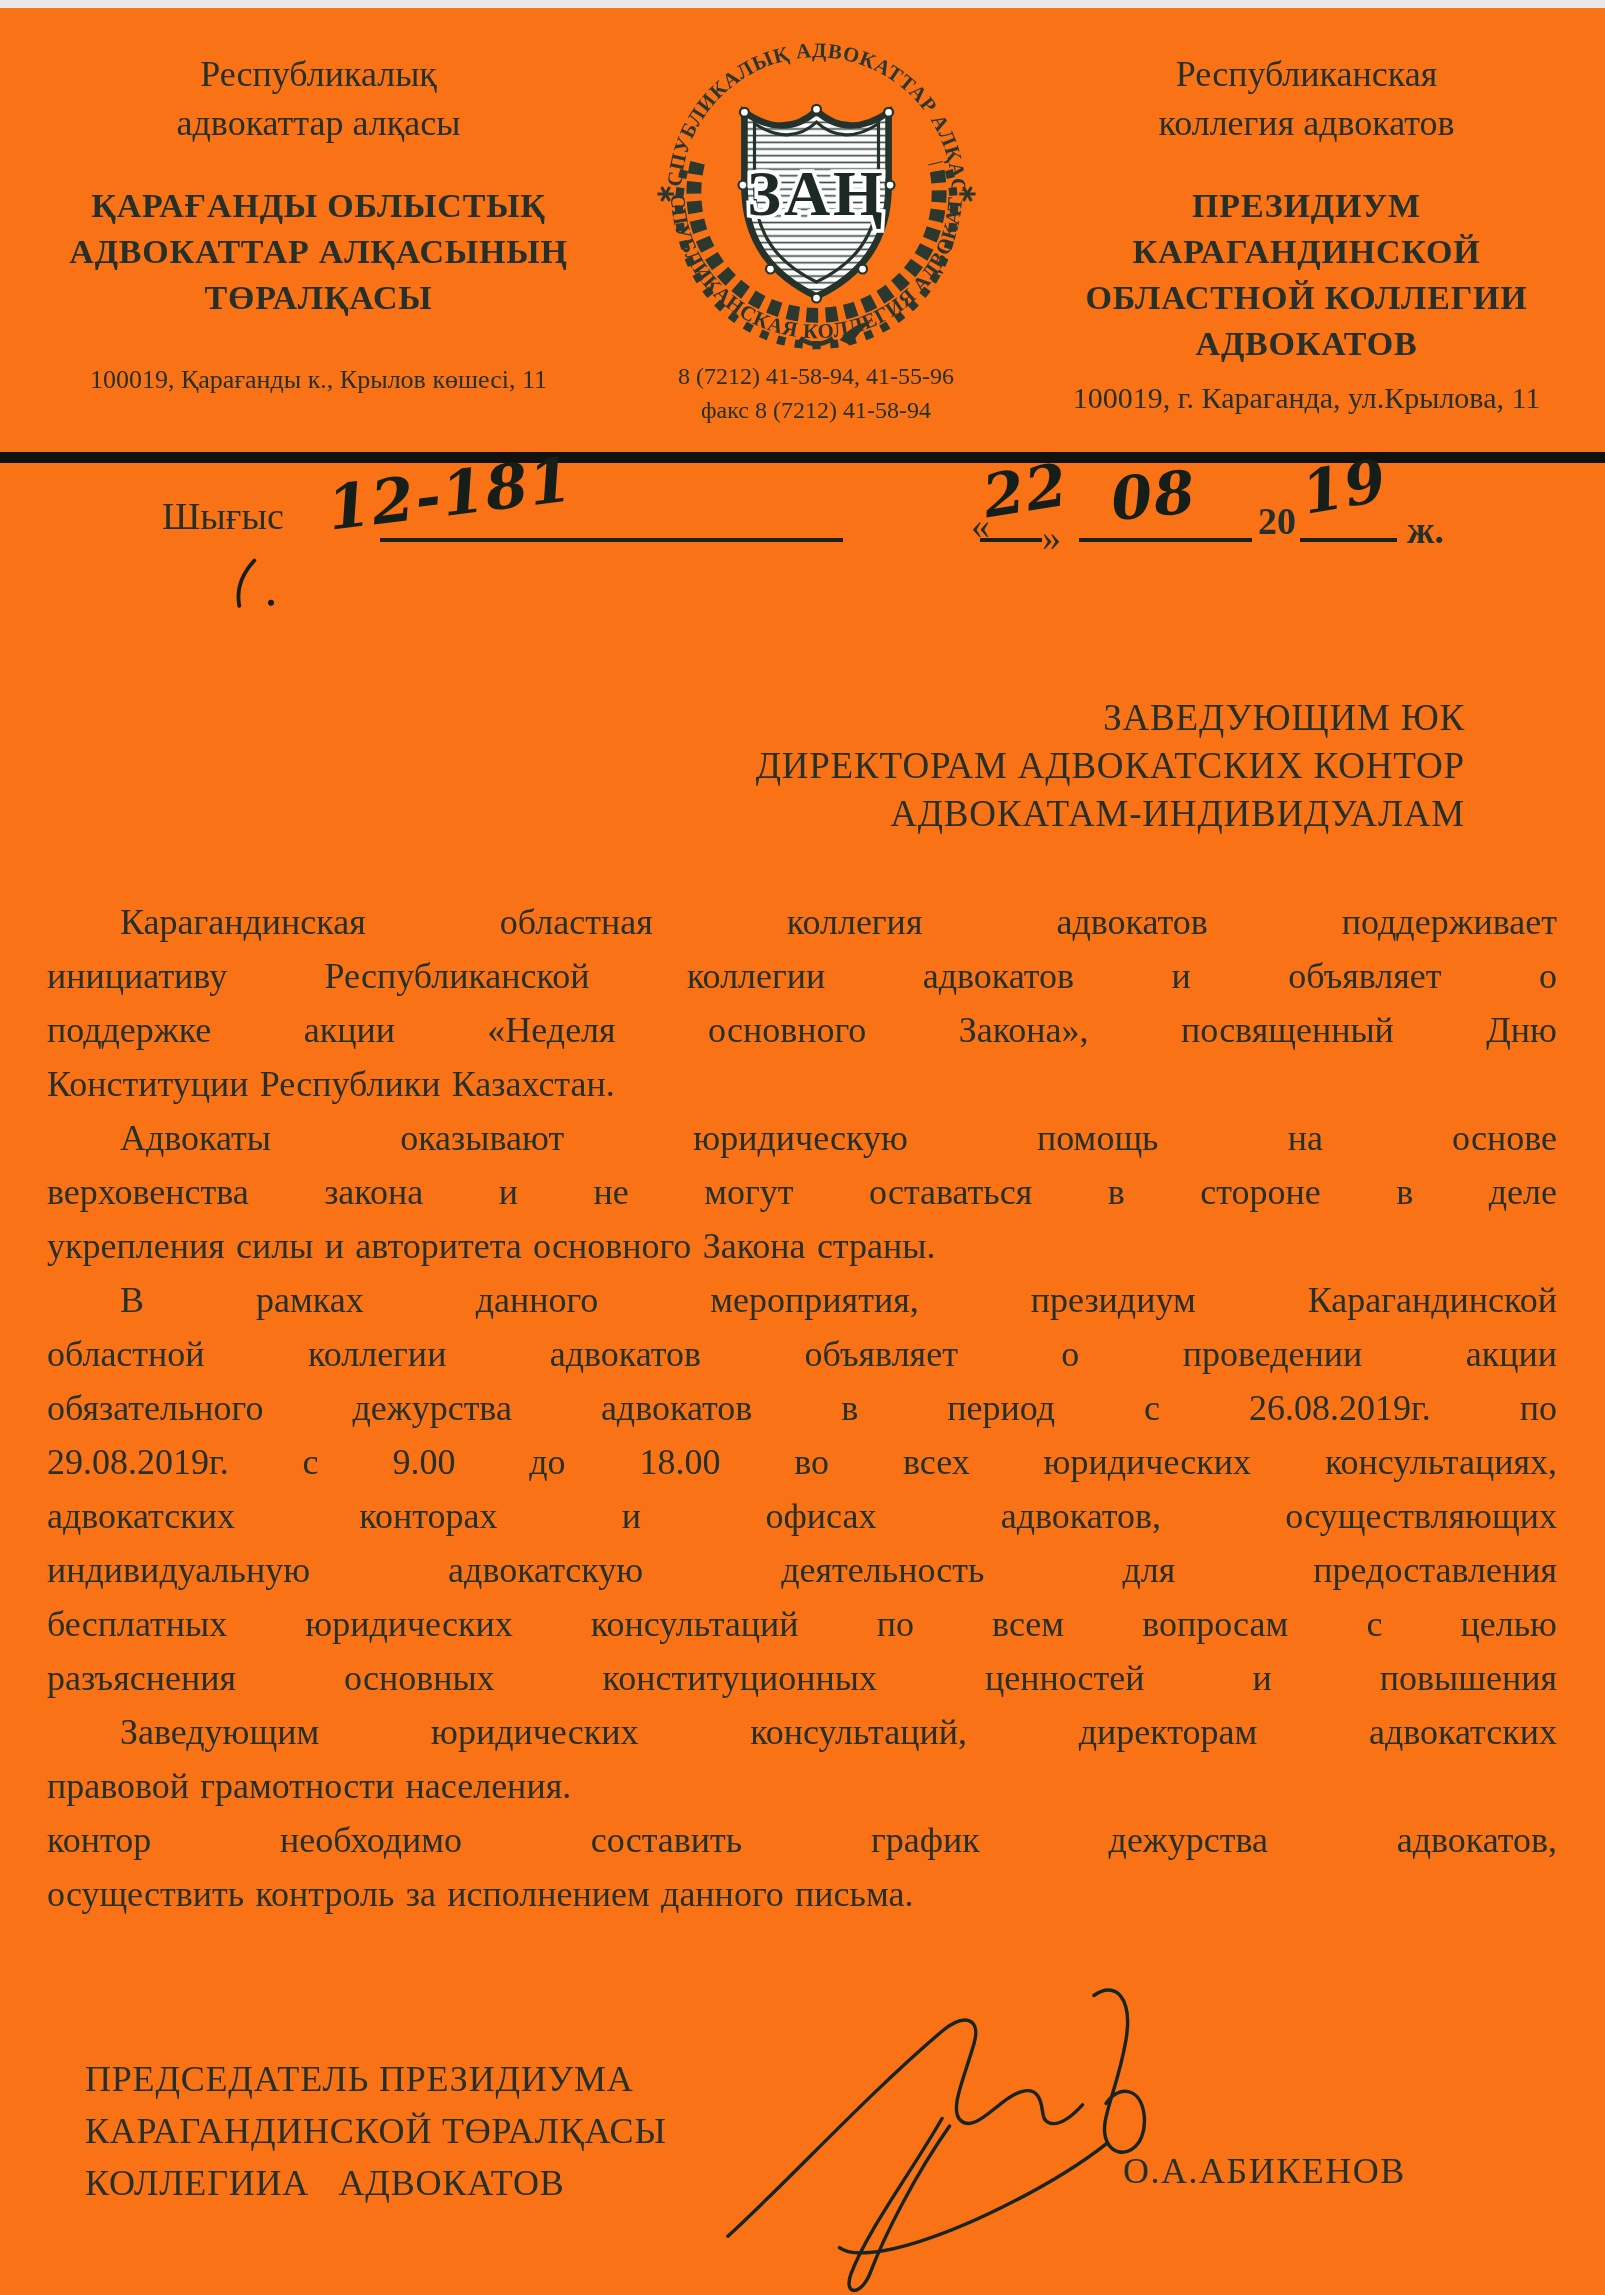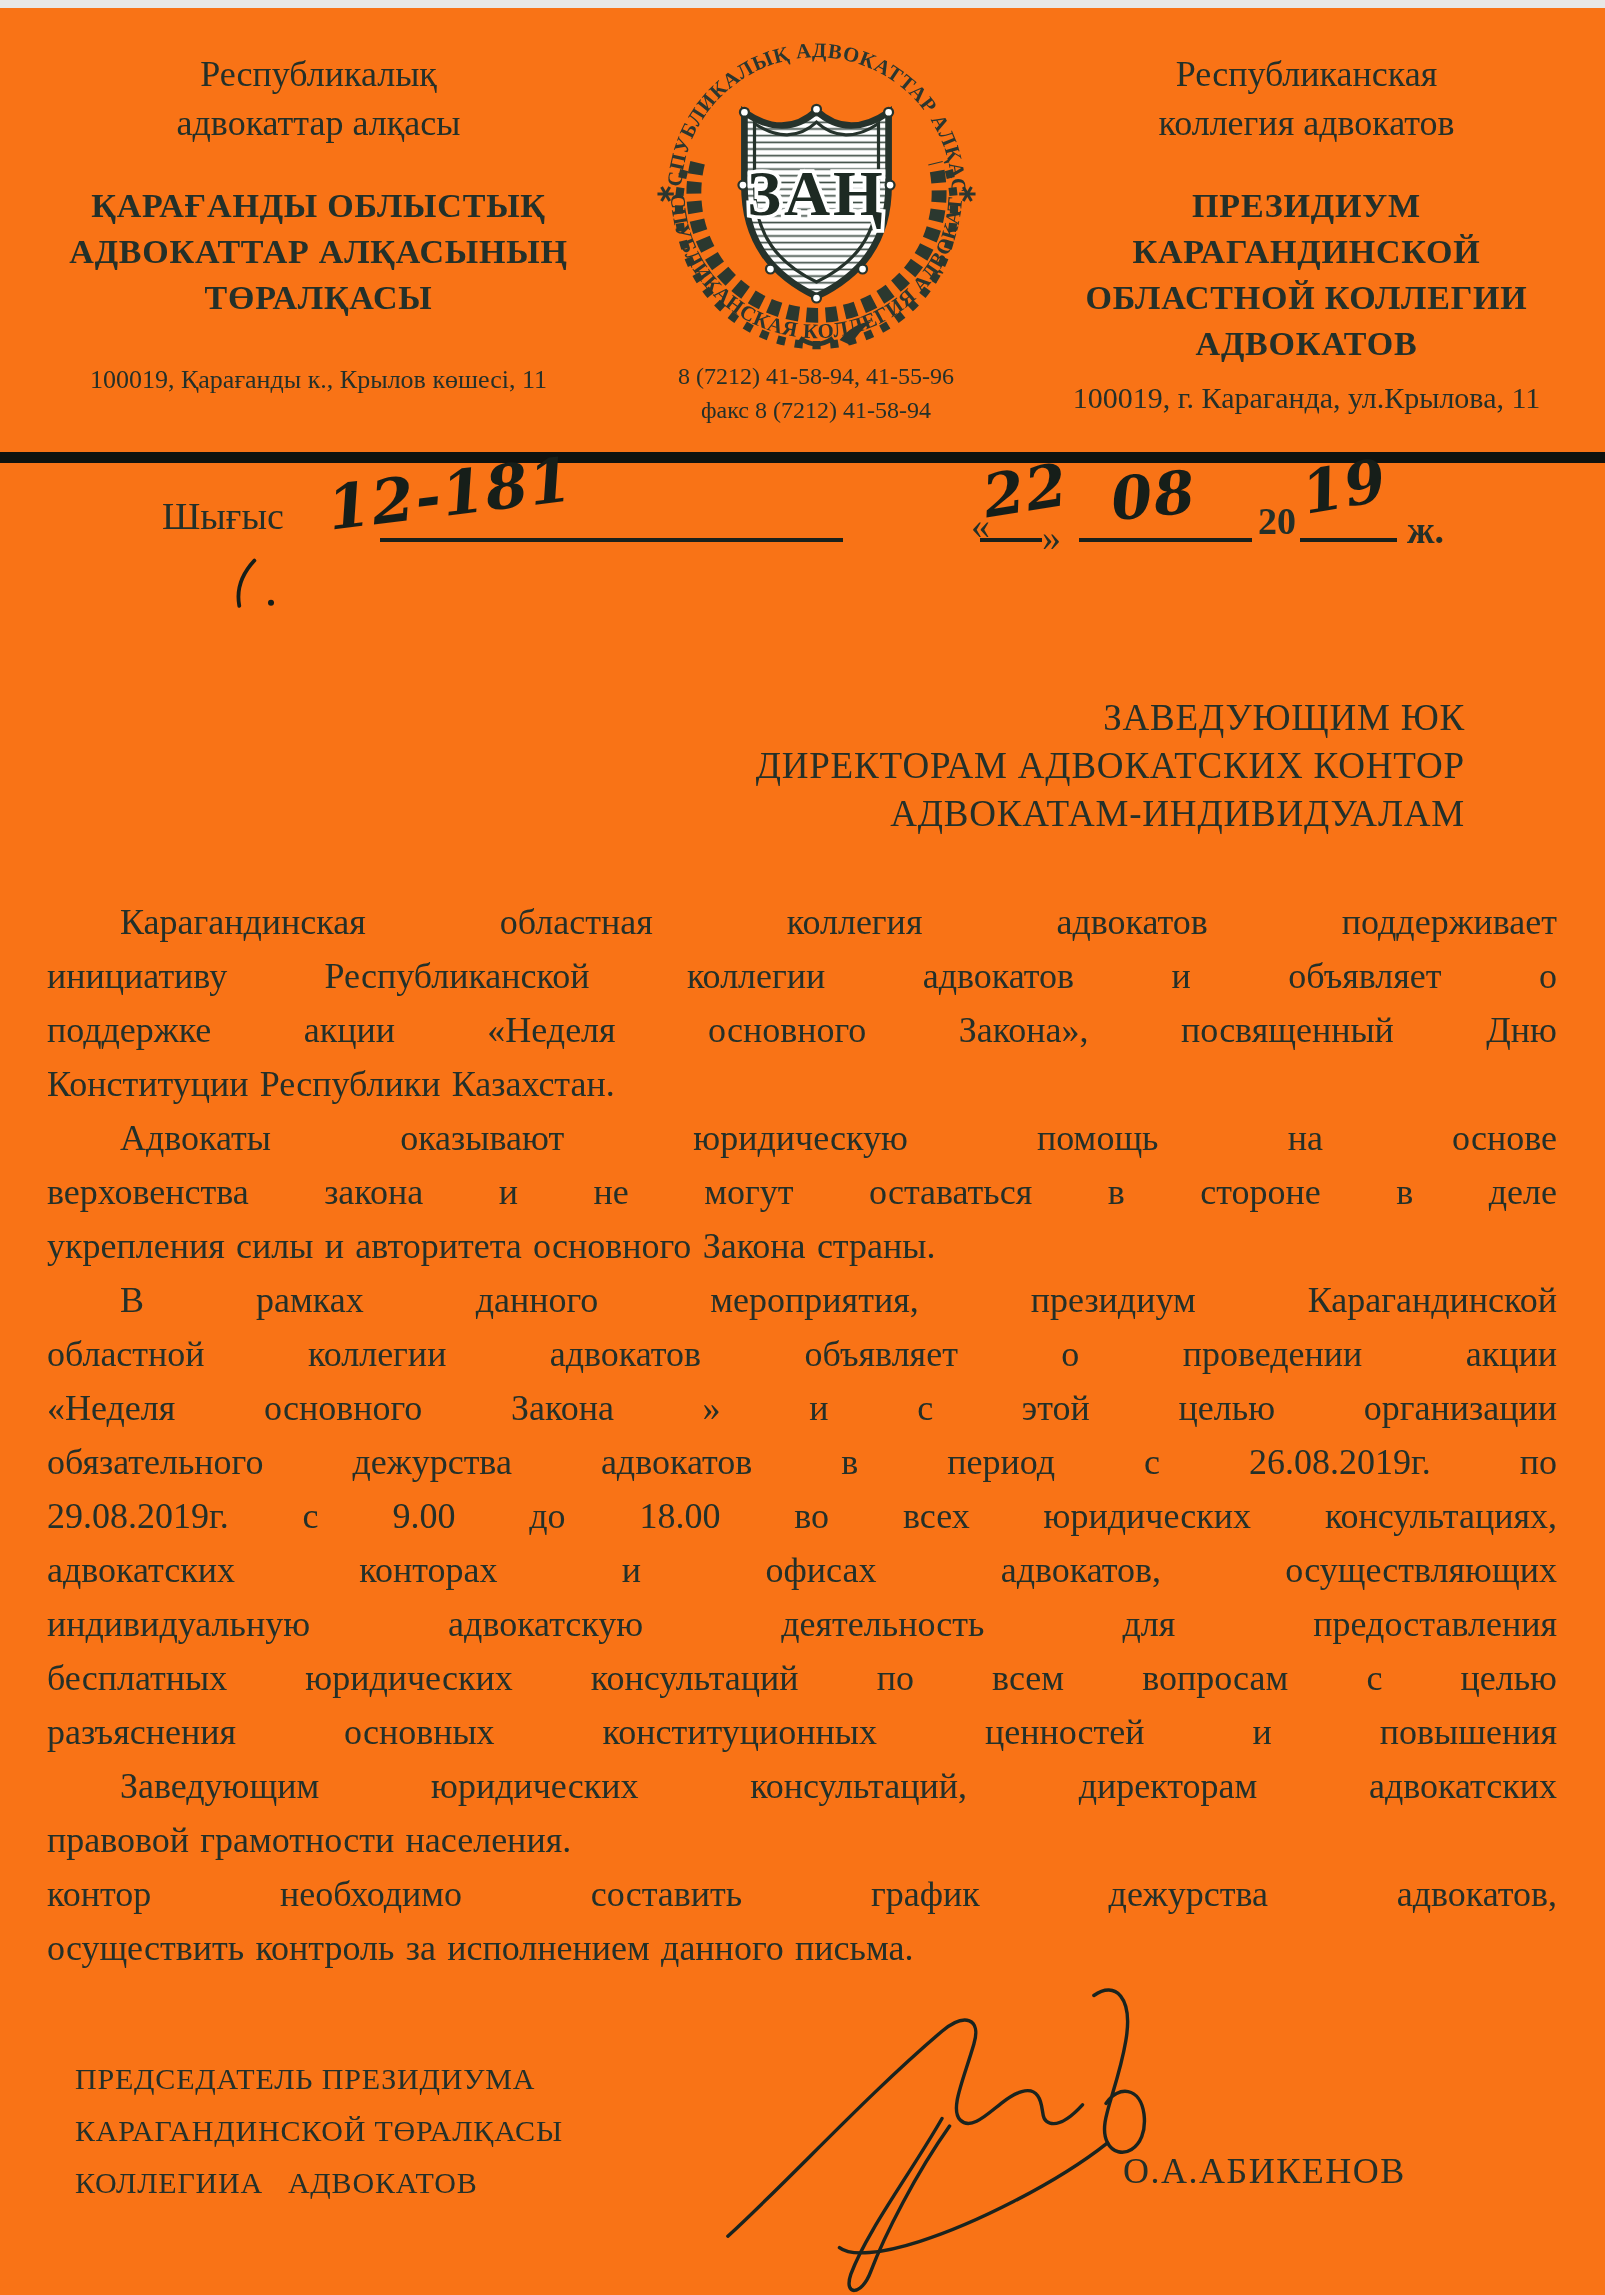--- a/index.html
+++ b/index.html
@@ -36,21 +36,21 @@
   .yr-suffix{position:absolute;left:1407px;top:500px;font-size:38px;font-weight:700;}
   
   .addressees{position:absolute;top:686px;right:141px;text-align:right;
               font-size:37px;line-height:48px;letter-spacing:0.8px;}
   
   .body-text{position:absolute;left:47px;top:887px;width:1510px;font-size:36px;}
   .bline{text-align:justify;text-align-last:justify;line-height:54px;word-spacing:2.3px;}
   .bline.first{text-indent:73px;}
   .bline.last{text-align-last:left;}
   
-  .sig-title{position:absolute;left:75px;top:2045px;font-size:30px;line-height:52px;letter-spacing:0.8px;}
+  .sig-title{position:absolute;left:85px;top:2045px;font-size:36px;line-height:52px;letter-spacing:0.8px;}
   .sig-name{position:absolute;left:1123px;top:2142px;font-size:36px;letter-spacing:1.5px;text-align:center;}
   .sig-svg{position:absolute;left:699px;top:1966px;}
   .mark{position:absolute;}
 </style>
 </head>
 <body>
 
 <div class="page">
 
   <div class="hdr-left">
@@ -169,21 +169,20 @@
     <div class="bline">инициативу Республиканской коллегии адвокатов и объявляет о</div>
     <div class="bline">поддержке акции «Неделя основного Закона», посвященный Дню</div>
     <div class="bline last">Конституции Республики Казахстан.</div>
 
     <div class="bline first">Адвокаты оказывают юридическую помощь на основе</div>
     <div class="bline">верховенства закона и не могут оставаться в стороне в деле</div>
     <div class="bline last">укрепления силы и авторитета основного Закона страны.</div>
 
     <div class="bline first">В рамках данного мероприятия, президиум Карагандинской</div>
     <div class="bline">областной коллегии адвокатов объявляет о проведении акции</div>
-    <div class="bline">«Неделя основного Закона » и с этой целью организации</div>
     <div class="bline">обязательного дежурства адвокатов в период с 26.08.2019г. по</div>
     <div class="bline">29.08.2019г. с 9.00 до 18.00 во всех юридических консультациях,</div>
     <div class="bline">адвокатских конторах и офисах адвокатов, осуществляющих</div>
     <div class="bline">индивидуальную адвокатскую деятельность для предоставления</div>
     <div class="bline">бесплатных юридических консультаций по всем вопросам с целью</div>
     <div class="bline">разъяснения основных конституционных ценностей и повышения</div>
     <div class="bline first">Заведующим юридических консультаций, директорам адвокатских</div>
 
     <div class="bline last">правовой грамотности населения.</div>
     <div class="bline">контор необходимо составить график дежурства адвокатов,</div>

